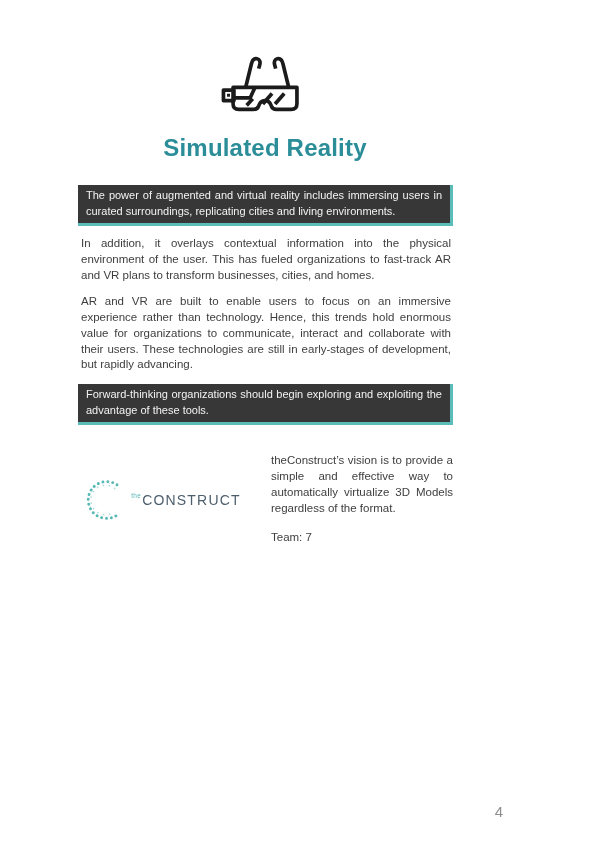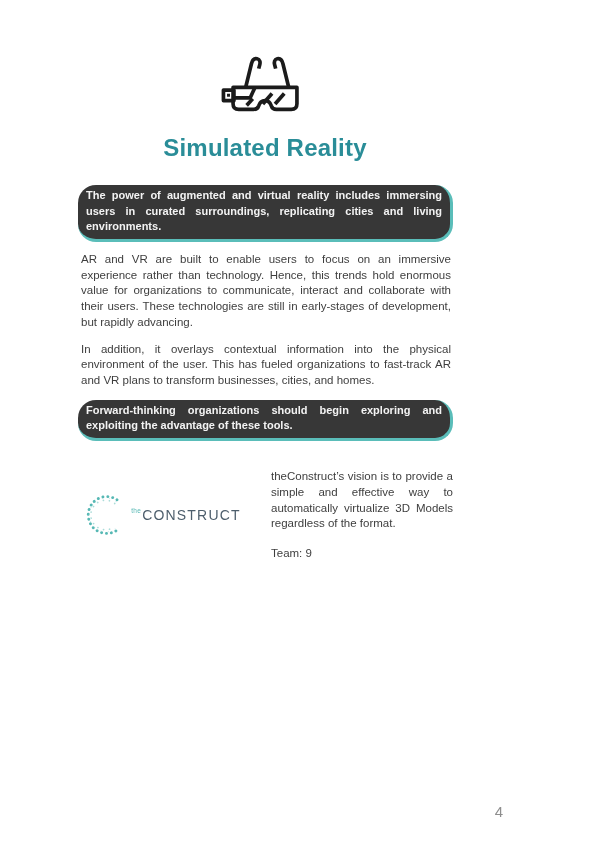--- a/index.html
+++ b/index.html
@@ -24,26 +24,25 @@
     color: var(--accent-teal, #2a8d98);
     text-align: center;
   }
   .content { margin: 23px 77px 0 78px; }
   .callout {
     background: var(--box-bg, #373737);
     color: #f3f3f3;
     border-right: 3px solid var(--box-border, #5abdb9);
     border-bottom: 3px solid var(--box-border, #5abdb9);
     font-size: 11px;
-    font-weight: bold;
+    font-weight: normal;
     line-height: 1.42;
     padding: 3px 8px 4px 8px;
     text-align: justify;
     text-justify: inter-word;
-    border-radius: 18px;
   }
   .callout.second { margin-top: 9px; }
   p.body-par {
     font-size: 11.5px;
     line-height: 1.37;
     margin: 10px 2px 11px 3px;
     text-align: justify;
     text-justify: inter-word;
   }
   .company {
@@ -120,43 +119,43 @@
         <path d="M61.5 59.5 L72 47.5"></path>
       </svg>
     </div>
     <h1 class="title">Simulated Reality</h1>
   </header>
 
   <main class="content">
 
     <div class="callout">The power of augmented and virtual reality includes immersing users in curated surroundings, replicating cities and living environments.</div>
 
+    <p class="body-par">In addition, it overlays contextual information into the physical environment of the user. This has fueled organizations to fast-track AR and VR plans to transform businesses, cities, and homes.</p>
+
     <p class="body-par">AR and VR are built to enable users to focus on an immersive experience rather than technology. Hence, this trends hold enormous value for organizations to communicate, interact and collaborate with their users. These technologies are still in early-stages of development, but rapidly advancing.</p>
-
-    <p class="body-par">In addition, it overlays contextual information into the physical environment of the user. This has fueled organizations to fast-track AR and VR plans to transform businesses, cities, and homes.</p>
 
     <div class="callout second">Forward-thinking organizations should begin exploring and exploiting the advantage of these tools.</div>
 
     <section class="company">
       <div class="logo-col">
         <div class="logo">
           <svg viewBox="0 0 50 50" fill="none">
 
             <path d="M37 8.5 A 20 20 0 1 0 37 41.5" stroke="#56b8b4" stroke-width="3.1" stroke-dasharray="0.1 5.2" stroke-linecap="round"></path>
             <path d="M34.5 12.5 A 16 16 0 1 0 34.5 37.5" stroke="#8fd0cc" stroke-width="1.8" stroke-dasharray="0.1 6.4" stroke-linecap="round" opacity="0.75"></path>
             <path d="M36 10.5 A 18.2 18.2 0 1 0 36 39.5" stroke="#aadcd8" stroke-width="1.2" stroke-dasharray="0.1 7.8" stroke-linecap="round" opacity="0.6"></path>
           </svg>
           <span class="logo-the">the</span>
           <span class="logo-name">CONSTRUCT</span>
         </div>
       </div>
       <div class="company-text">
         <p>theConstruct’s vision is to provide a simple and effective way to automatically virtualize 3D Models regardless of the format.</p>
         <p class="facts">
-          <span>Team: 9</span>
+          <span>Team: 7</span>
         </p>
       </div>
     </section>
 
   </main>
 
   <div class="page-number">4</div>
 
 </div>
 

